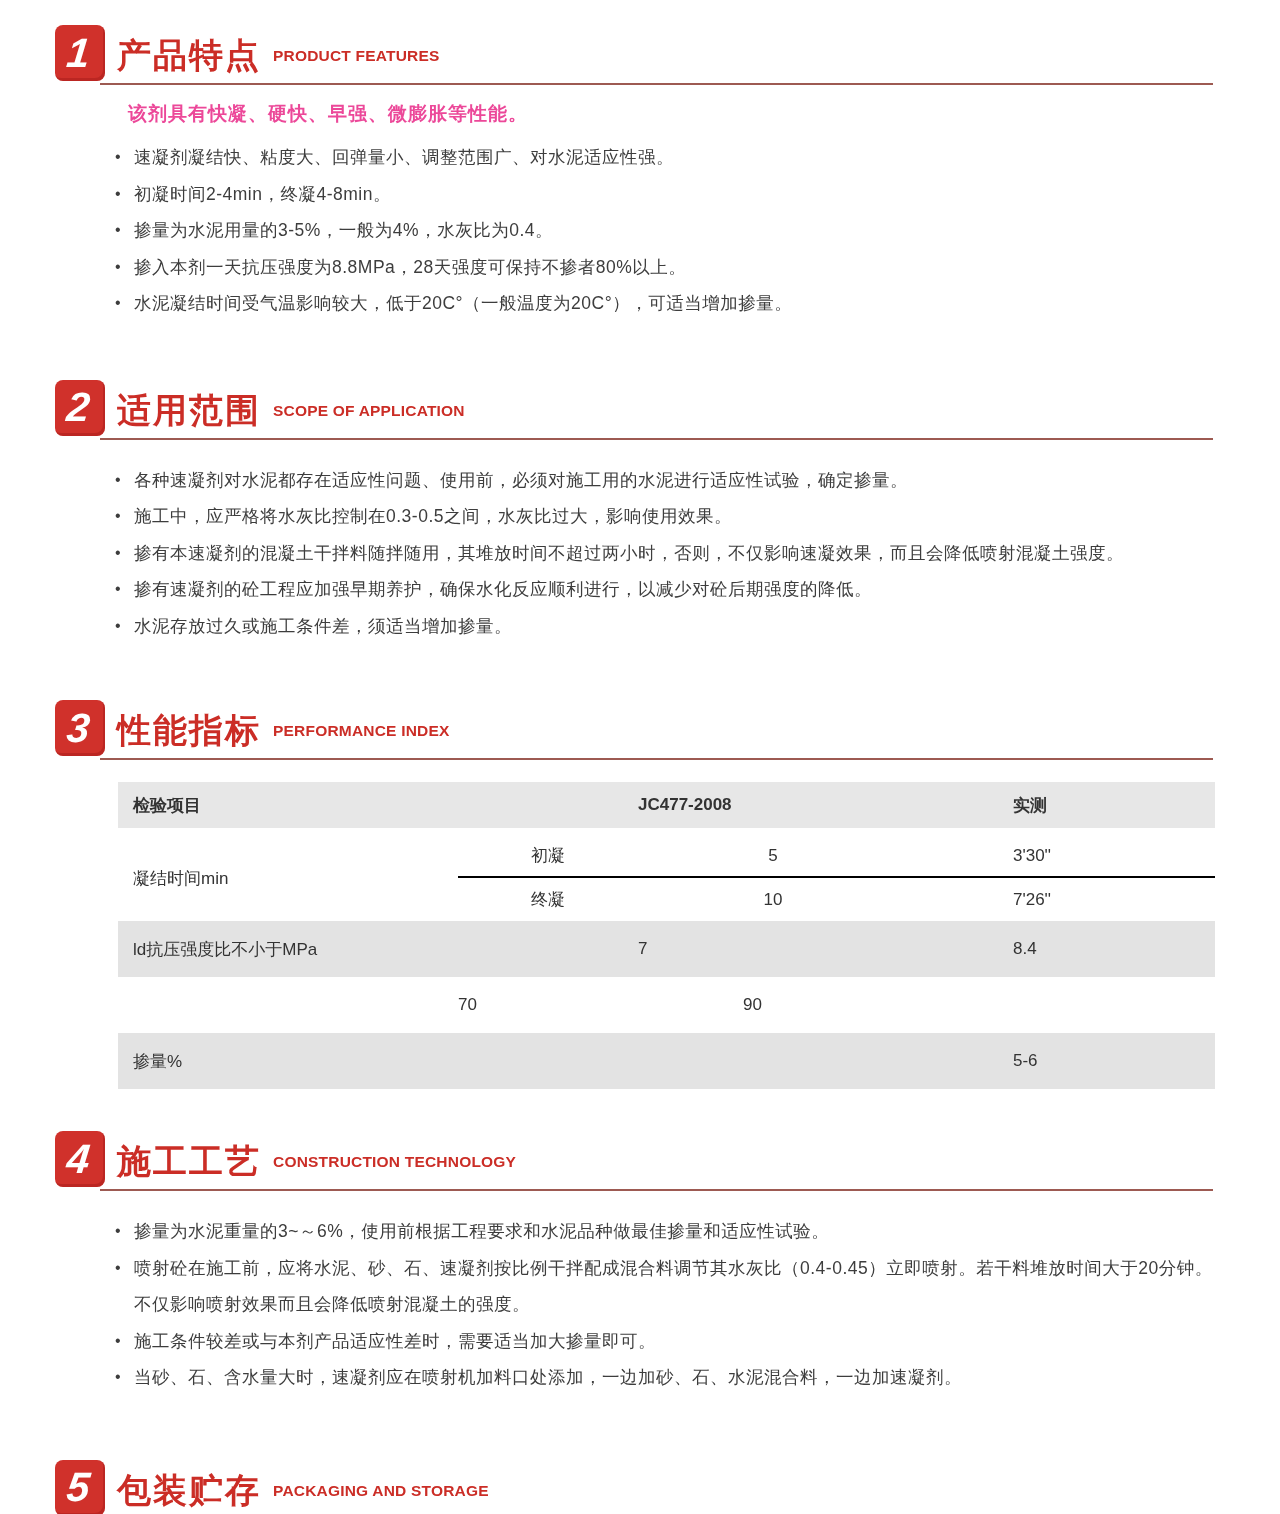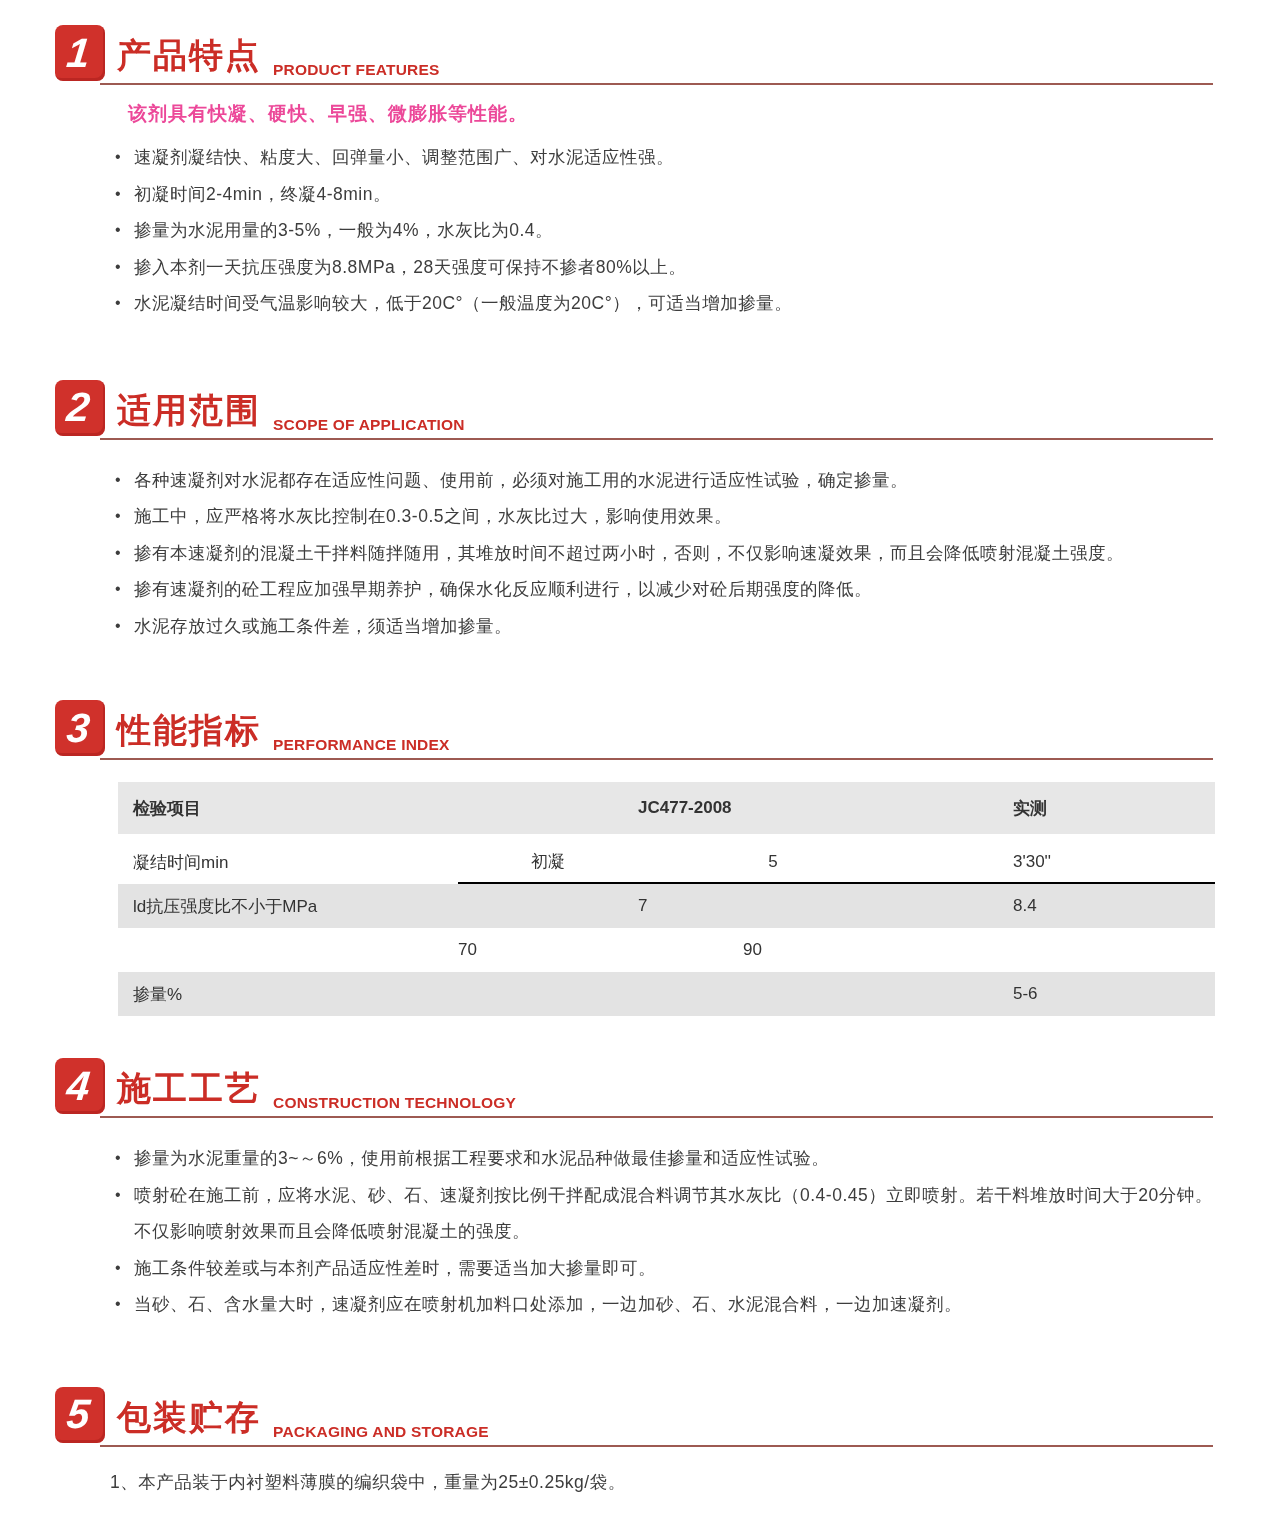--- a/index.html
+++ b/index.html
@@ -46,21 +46,21 @@
     font-weight: bold;
     font-style: italic;
     transform: skewX(-6deg) translateX(-2px);
     line-height: 1;
   }
   .titles {
     position: absolute;
     left: 62px;
     bottom: 6px;
     display: flex;
-    align-items: flex-end;
+    align-items: center;
     gap: 12px;
     white-space: nowrap;
   }
   .title-cn {
     font-size: 34px;
     font-weight: bold;
     color: #cb2d26;
     letter-spacing: 2px;
   }
   .title-en {
@@ -112,36 +112,36 @@
   
   .perf-table {
     margin: 22px 65px 0 118px;
     width: 1097px;
     font-size: 17px;
     color: #333;
   }
   .t-row { display: grid; grid-template-columns: 340px 180px 270px 307px; align-items: center; }
   .t-head {
     background: #e7e7e7;
-    height: 52px;
+    height: 46px;
     font-weight: bold;
     margin-bottom: 7px;
   }
   .t-head .c1 { padding-left: 15px; }
   .c2 { text-align: center; }
   .c3 { text-align: left; }
   .c4 { padding-left: 105px; }
   .t-group { display: grid; grid-template-columns: 340px 757px; align-items: center; background: #ffffff; }
   .t-group .g-label { padding-left: 15px; }
   .g-sub { display: grid; grid-template-columns: 180px 270px 307px; align-items: center; height: 43px; }
   .g-sub.first { border-bottom: 2px solid #000000; }
   .g-sub .s2 { text-align: center; }
   .g-sub .s3 { text-align: center; }
   .g-sub .s4 { padding-left: 105px; }
-  .t-row.body { height: 44px; }
+  .t-row.body { height: 56px; }
   .t-row.gray { background: #e3e3e3; }
   .t-row.white { background: #ffffff; }
   .t-row.body .c1 { padding-left: 15px; }
 </style>
 </head>
 <body>
 
 <div class="section" id="section-1">
   <div class="sec-header">
     <div class="rule"></div>
@@ -208,20 +208,25 @@
     </div>
 
     <div class="t-group">
       <div class="g-label">凝结时间min</div>
       <div>
         <div class="g-sub first">
           <div class="s2">初凝</div>
           <div class="s3">5</div>
           <div class="s4">3'30''</div>
         </div>
+        <div class="g-sub">
+          <div class="s2">终凝</div>
+          <div class="s3">10</div>
+          <div class="s4">7'26''</div>
+        </div>
       </div>
     </div>
 
     <div class="t-row body gray">
       <div class="c1">ld抗压强度比不小于MPa</div>
       <div class="c2"></div>
       <div class="c3">7</div>
       <div class="c4">8.4</div>
     </div>
     <div class="t-row body white">

